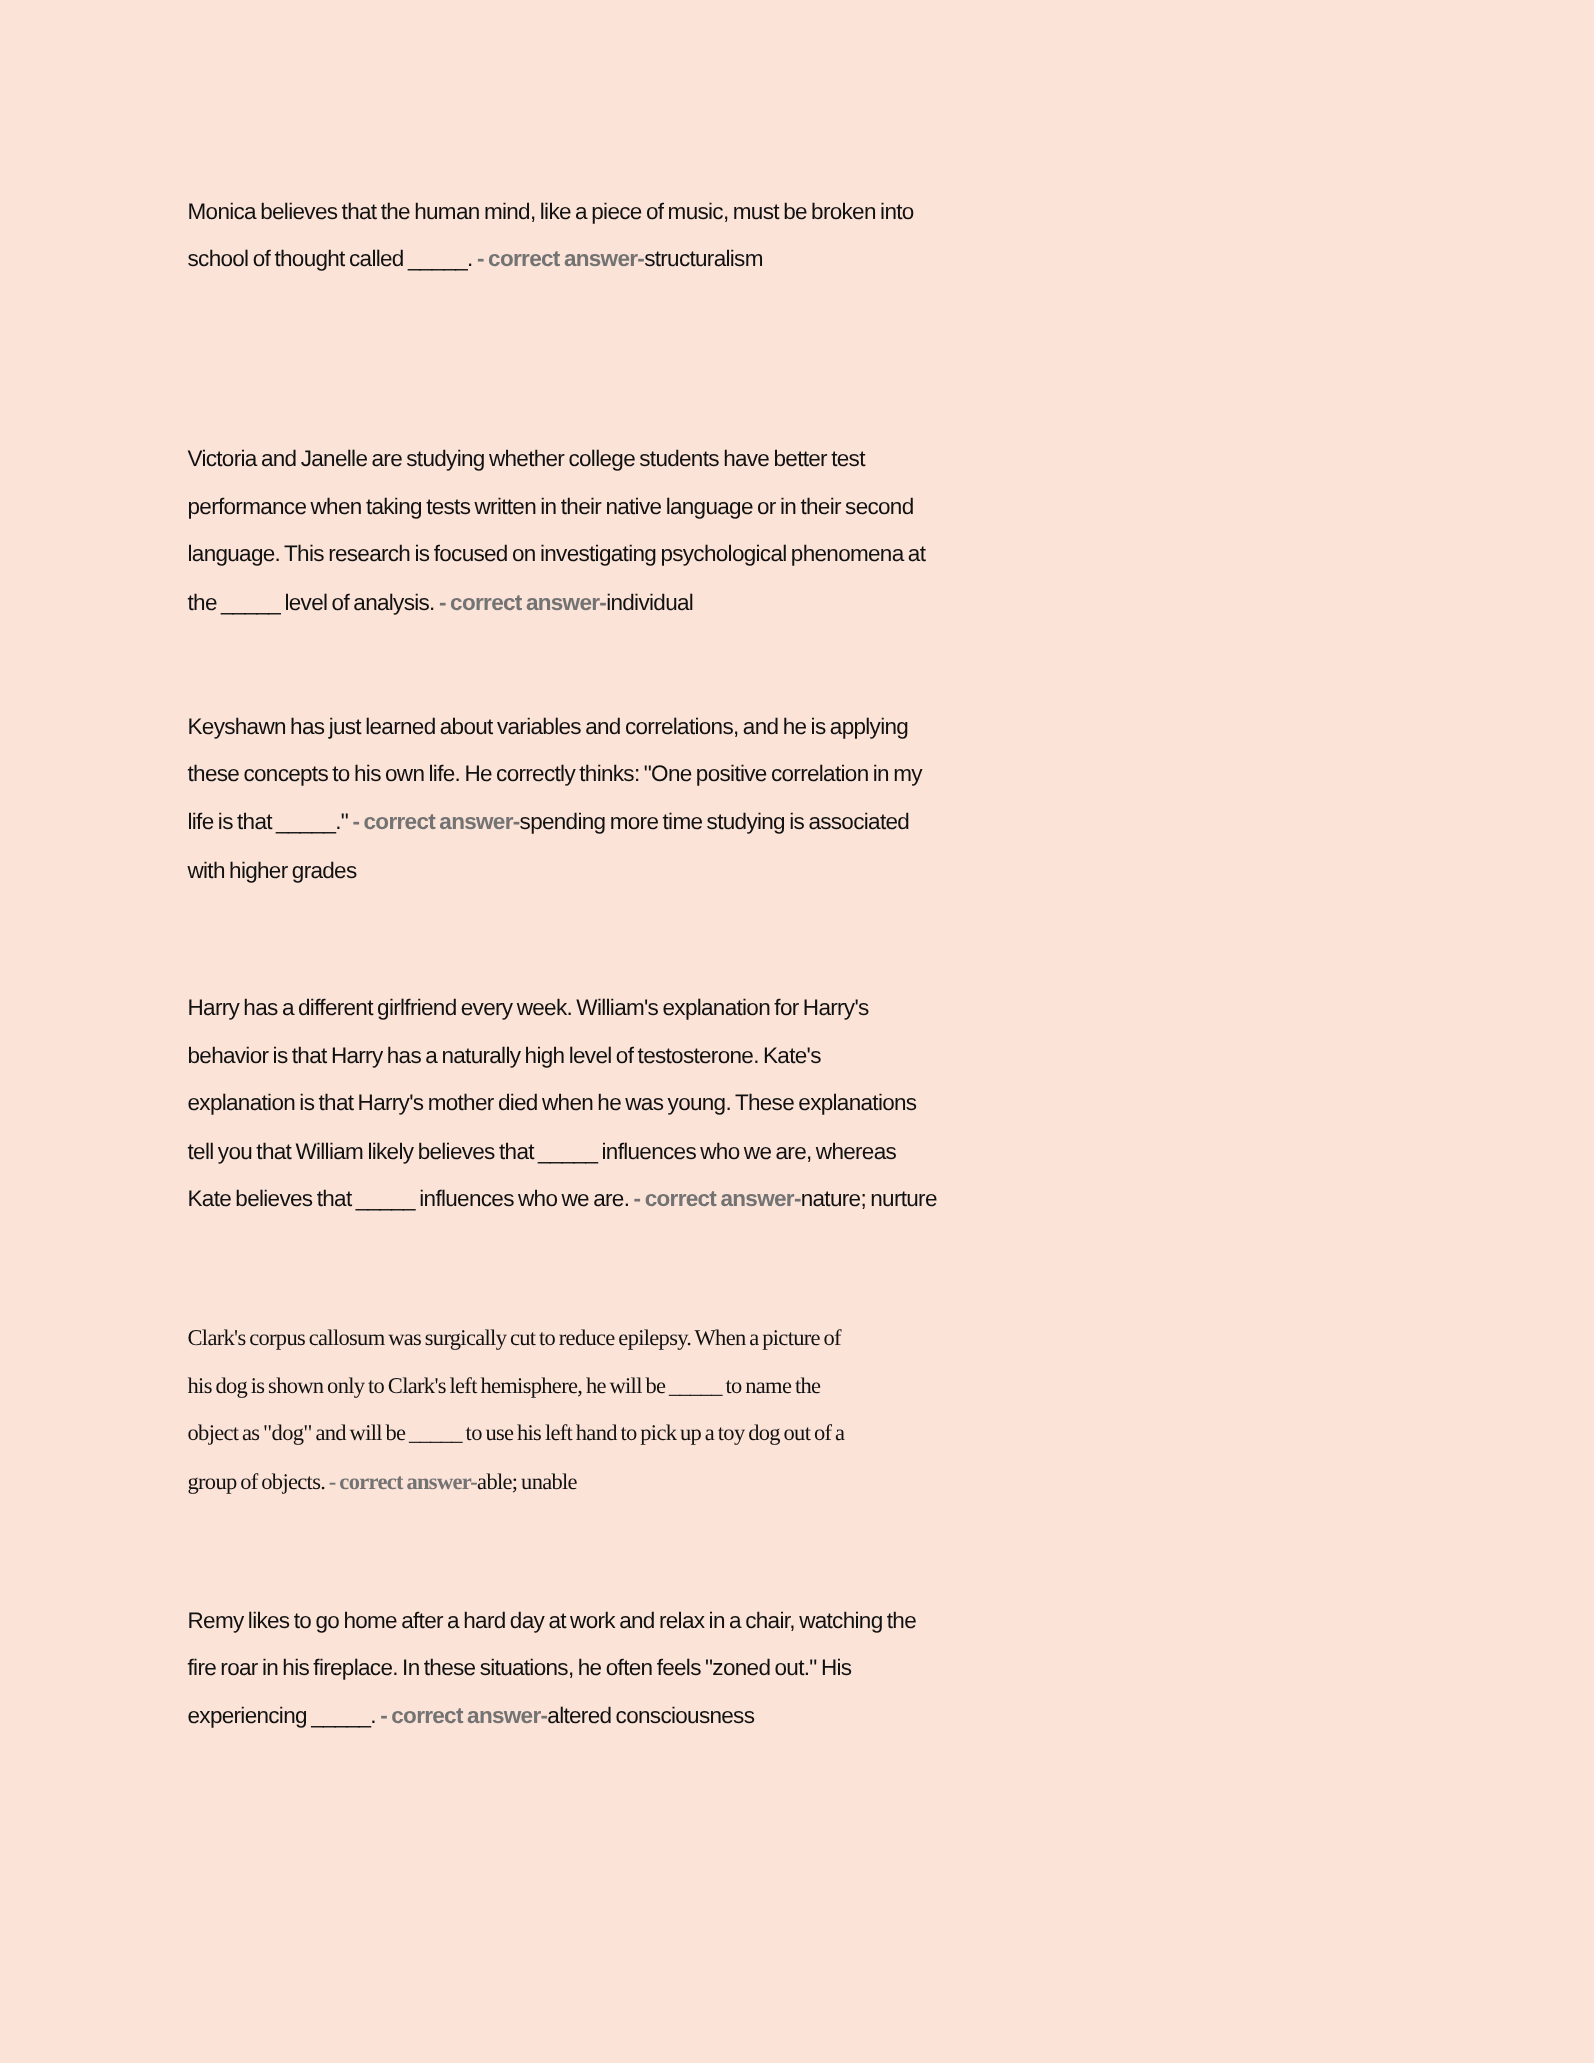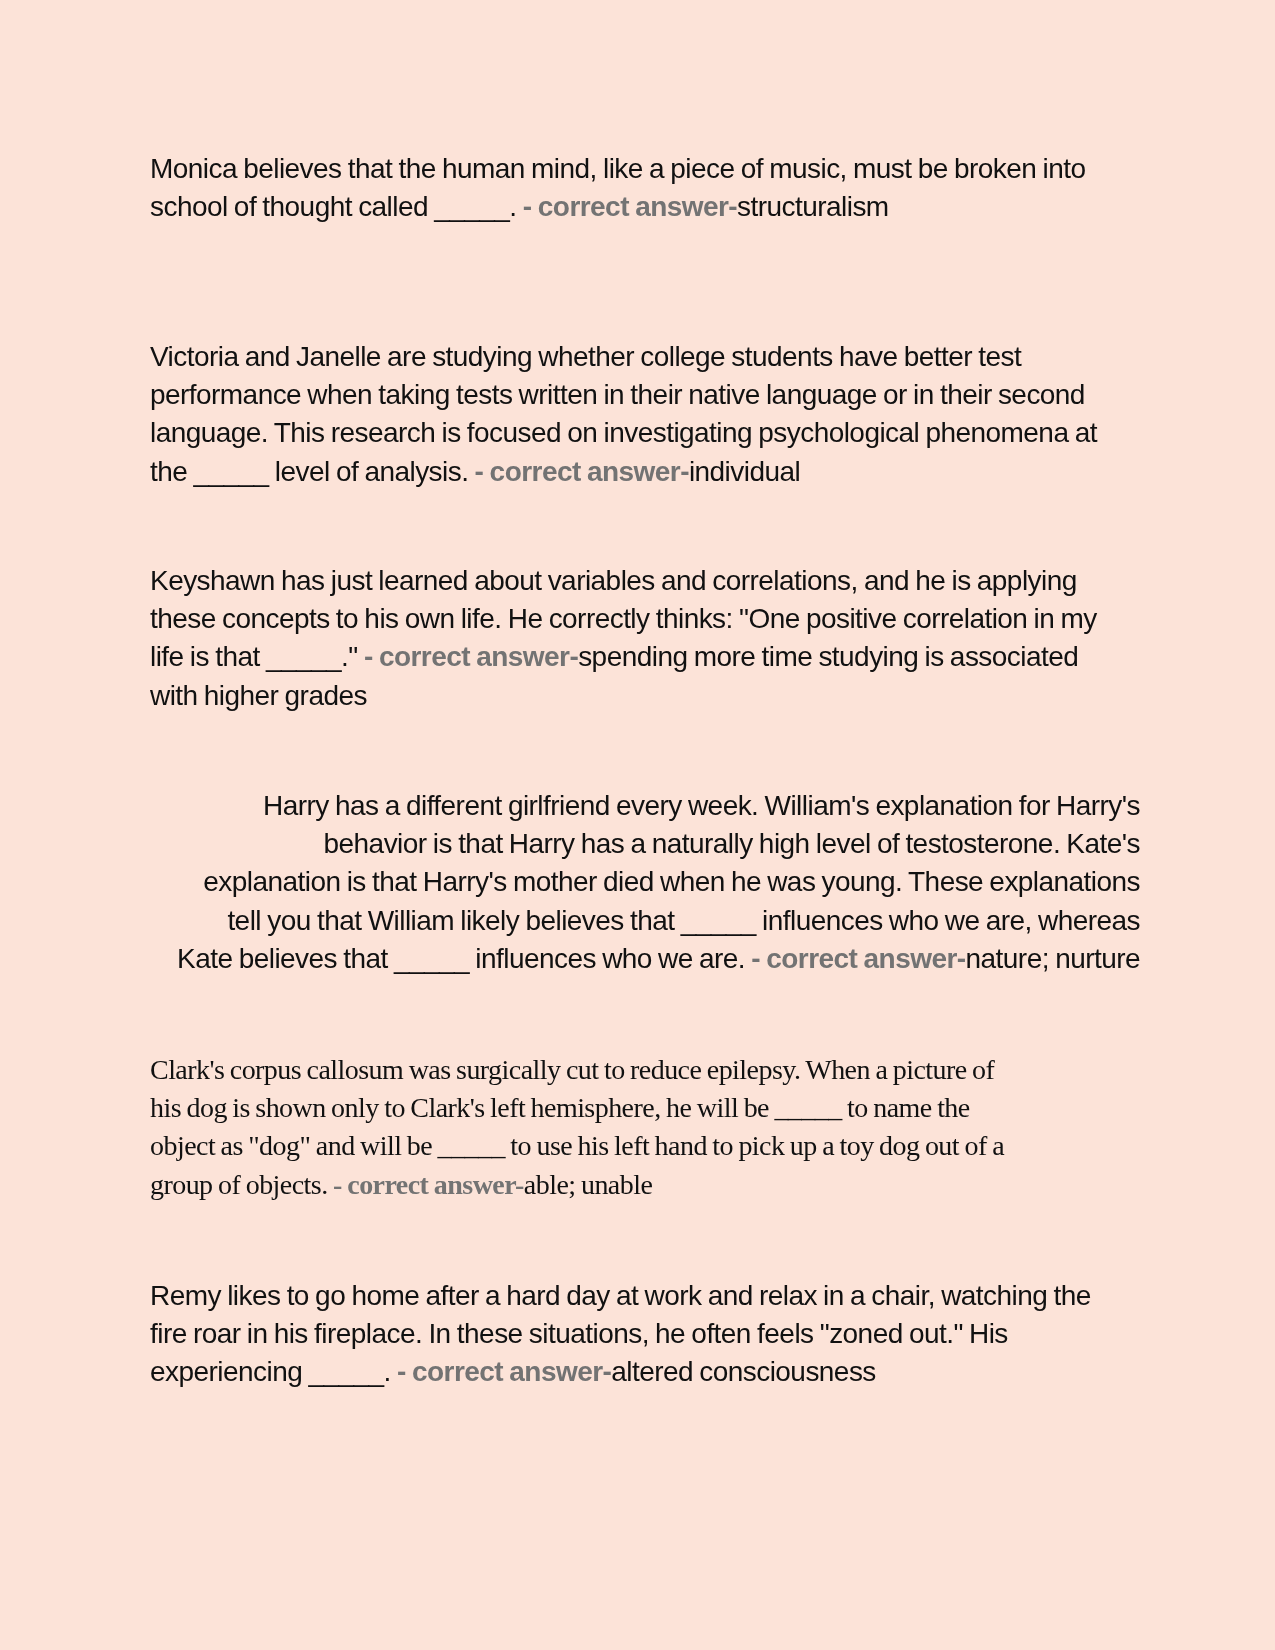--- a/index.html
+++ b/index.html
@@ -25,55 +25,55 @@
     .qa-block {
       position: absolute;
       left: 150px;
       width: 990px;
       margin: 0;
     }
     .line {
       display: block;
       height: 38.2px;
       line-height: 38.2px;
-      font-size: 28px;
+      font-size: 18px;
       white-space: nowrap;
       letter-spacing: -0.55px;
       word-spacing: -1px;
     }
     .marker {
       color: #737373;
       font-weight: bold;
     }
   </style>
 </head>
 <body>
 
 <div class="page">
 
   <p class="qa-block" style="top:150px;">
     <span class="line">Monica believes that the human mind, like a piece of music, must be broken into</span>
     <span class="line"><span>school of thought called _____. </span><span class="marker">- correct answer-</span><span>structuralism</span></span>
   </p>
 
-  <p class="qa-block" style="top:338px;">
+  <p class="qa-block" style="top:348px;">
     <span class="line">Victoria and Janelle are studying whether college students have better test</span>
     <span class="line">performance when taking tests written in their native language or in their second</span>
     <span class="line">language. This research is focused on investigating psychological phenomena at</span>
     <span class="line"><span>the _____ level of analysis. </span><span class="marker">- correct answer-</span><span>individual</span></span>
   </p>
 
   <p class="qa-block" style="top:562px;">
     <span class="line">Keyshawn has just learned about variables and correlations, and he is applying</span>
     <span class="line">these concepts to his own life. He correctly thinks: "One positive correlation in my</span>
     <span class="line"><span>life is that _____." </span><span class="marker">- correct answer-</span><span>spending more time studying is associated</span></span>
     <span class="line">with higher grades</span>
   </p>
 
-  <p class="qa-block" style="top:787px;text-align:right;">
+  <p class="qa-block" style="top:787px;">
     <span class="line">Harry has a different girlfriend every week. William's explanation for Harry's</span>
     <span class="line">behavior is that Harry has a naturally high level of testosterone. Kate's</span>
     <span class="line">explanation is that Harry's mother died when he was young. These explanations</span>
     <span class="line">tell you that William likely believes that _____ influences who we are, whereas</span>
     <span class="line"><span>Kate believes that _____ influences who we are. </span><span class="marker">- correct answer-</span><span>nature; nurture</span></span>
   </p>
 
   <p class="qa-block" style="top:1051px;font-family:Liberation Serif, serif;">
     <span class="line">Clark's corpus callosum was surgically cut to reduce epilepsy. When a picture of</span>
     <span class="line">his dog is shown only to Clark's left hemisphere, he will be _____ to name the</span>

